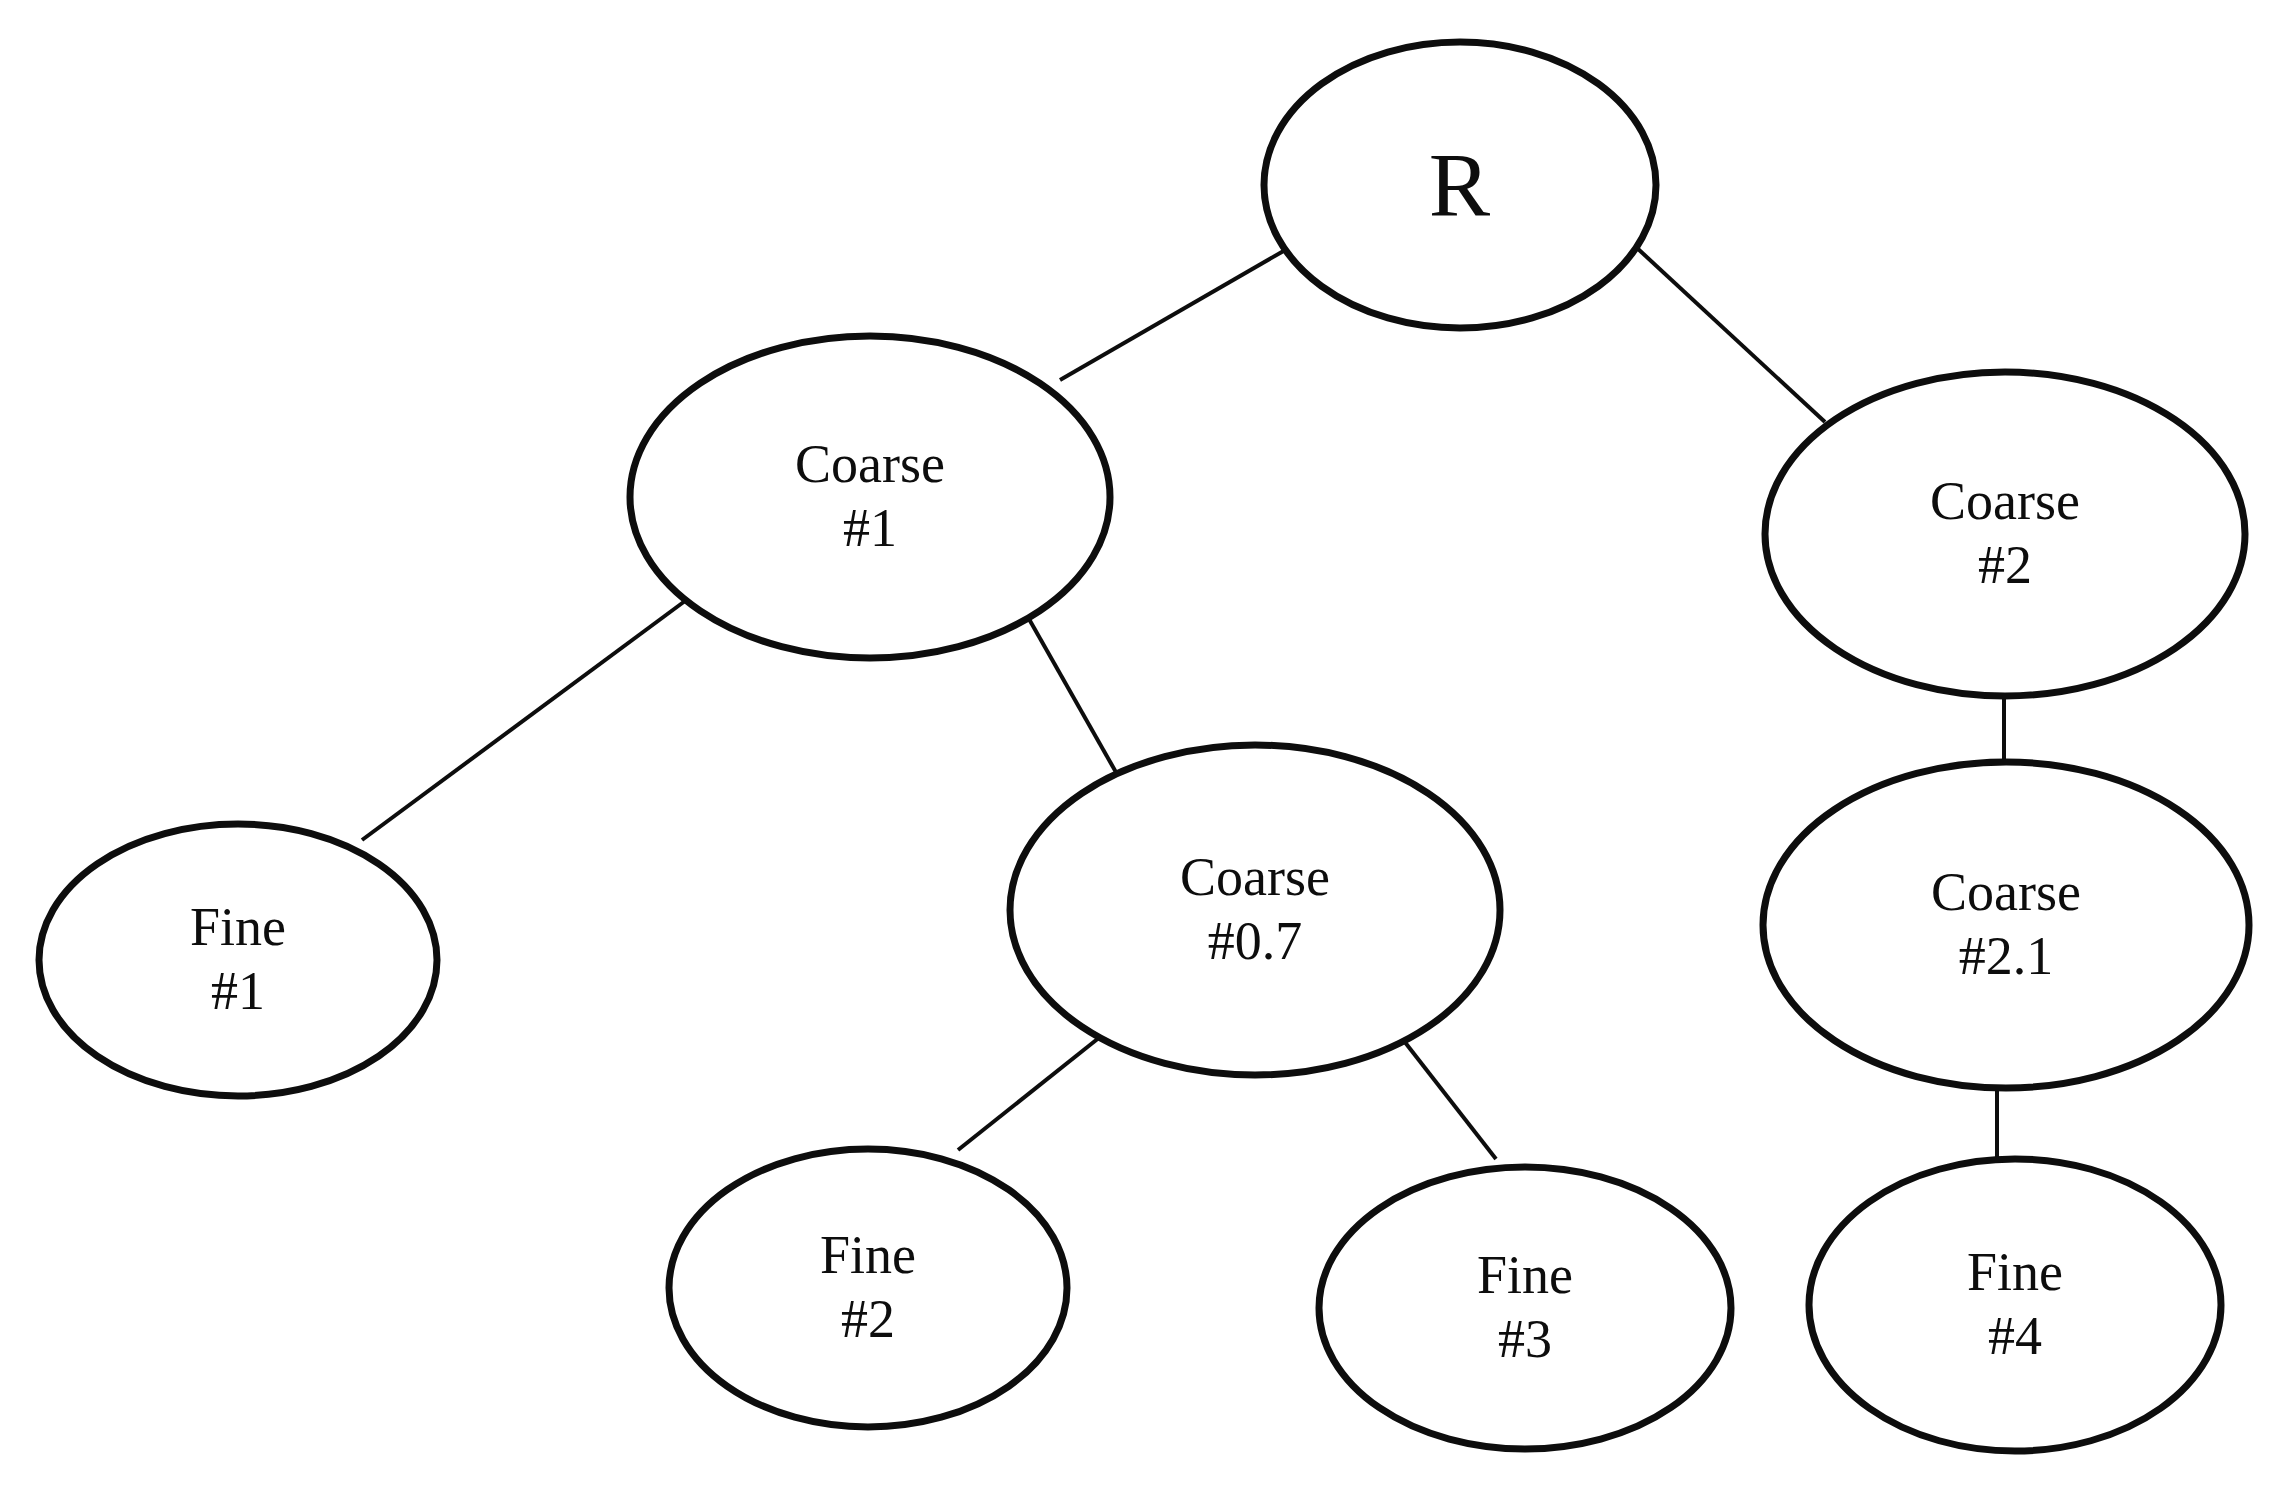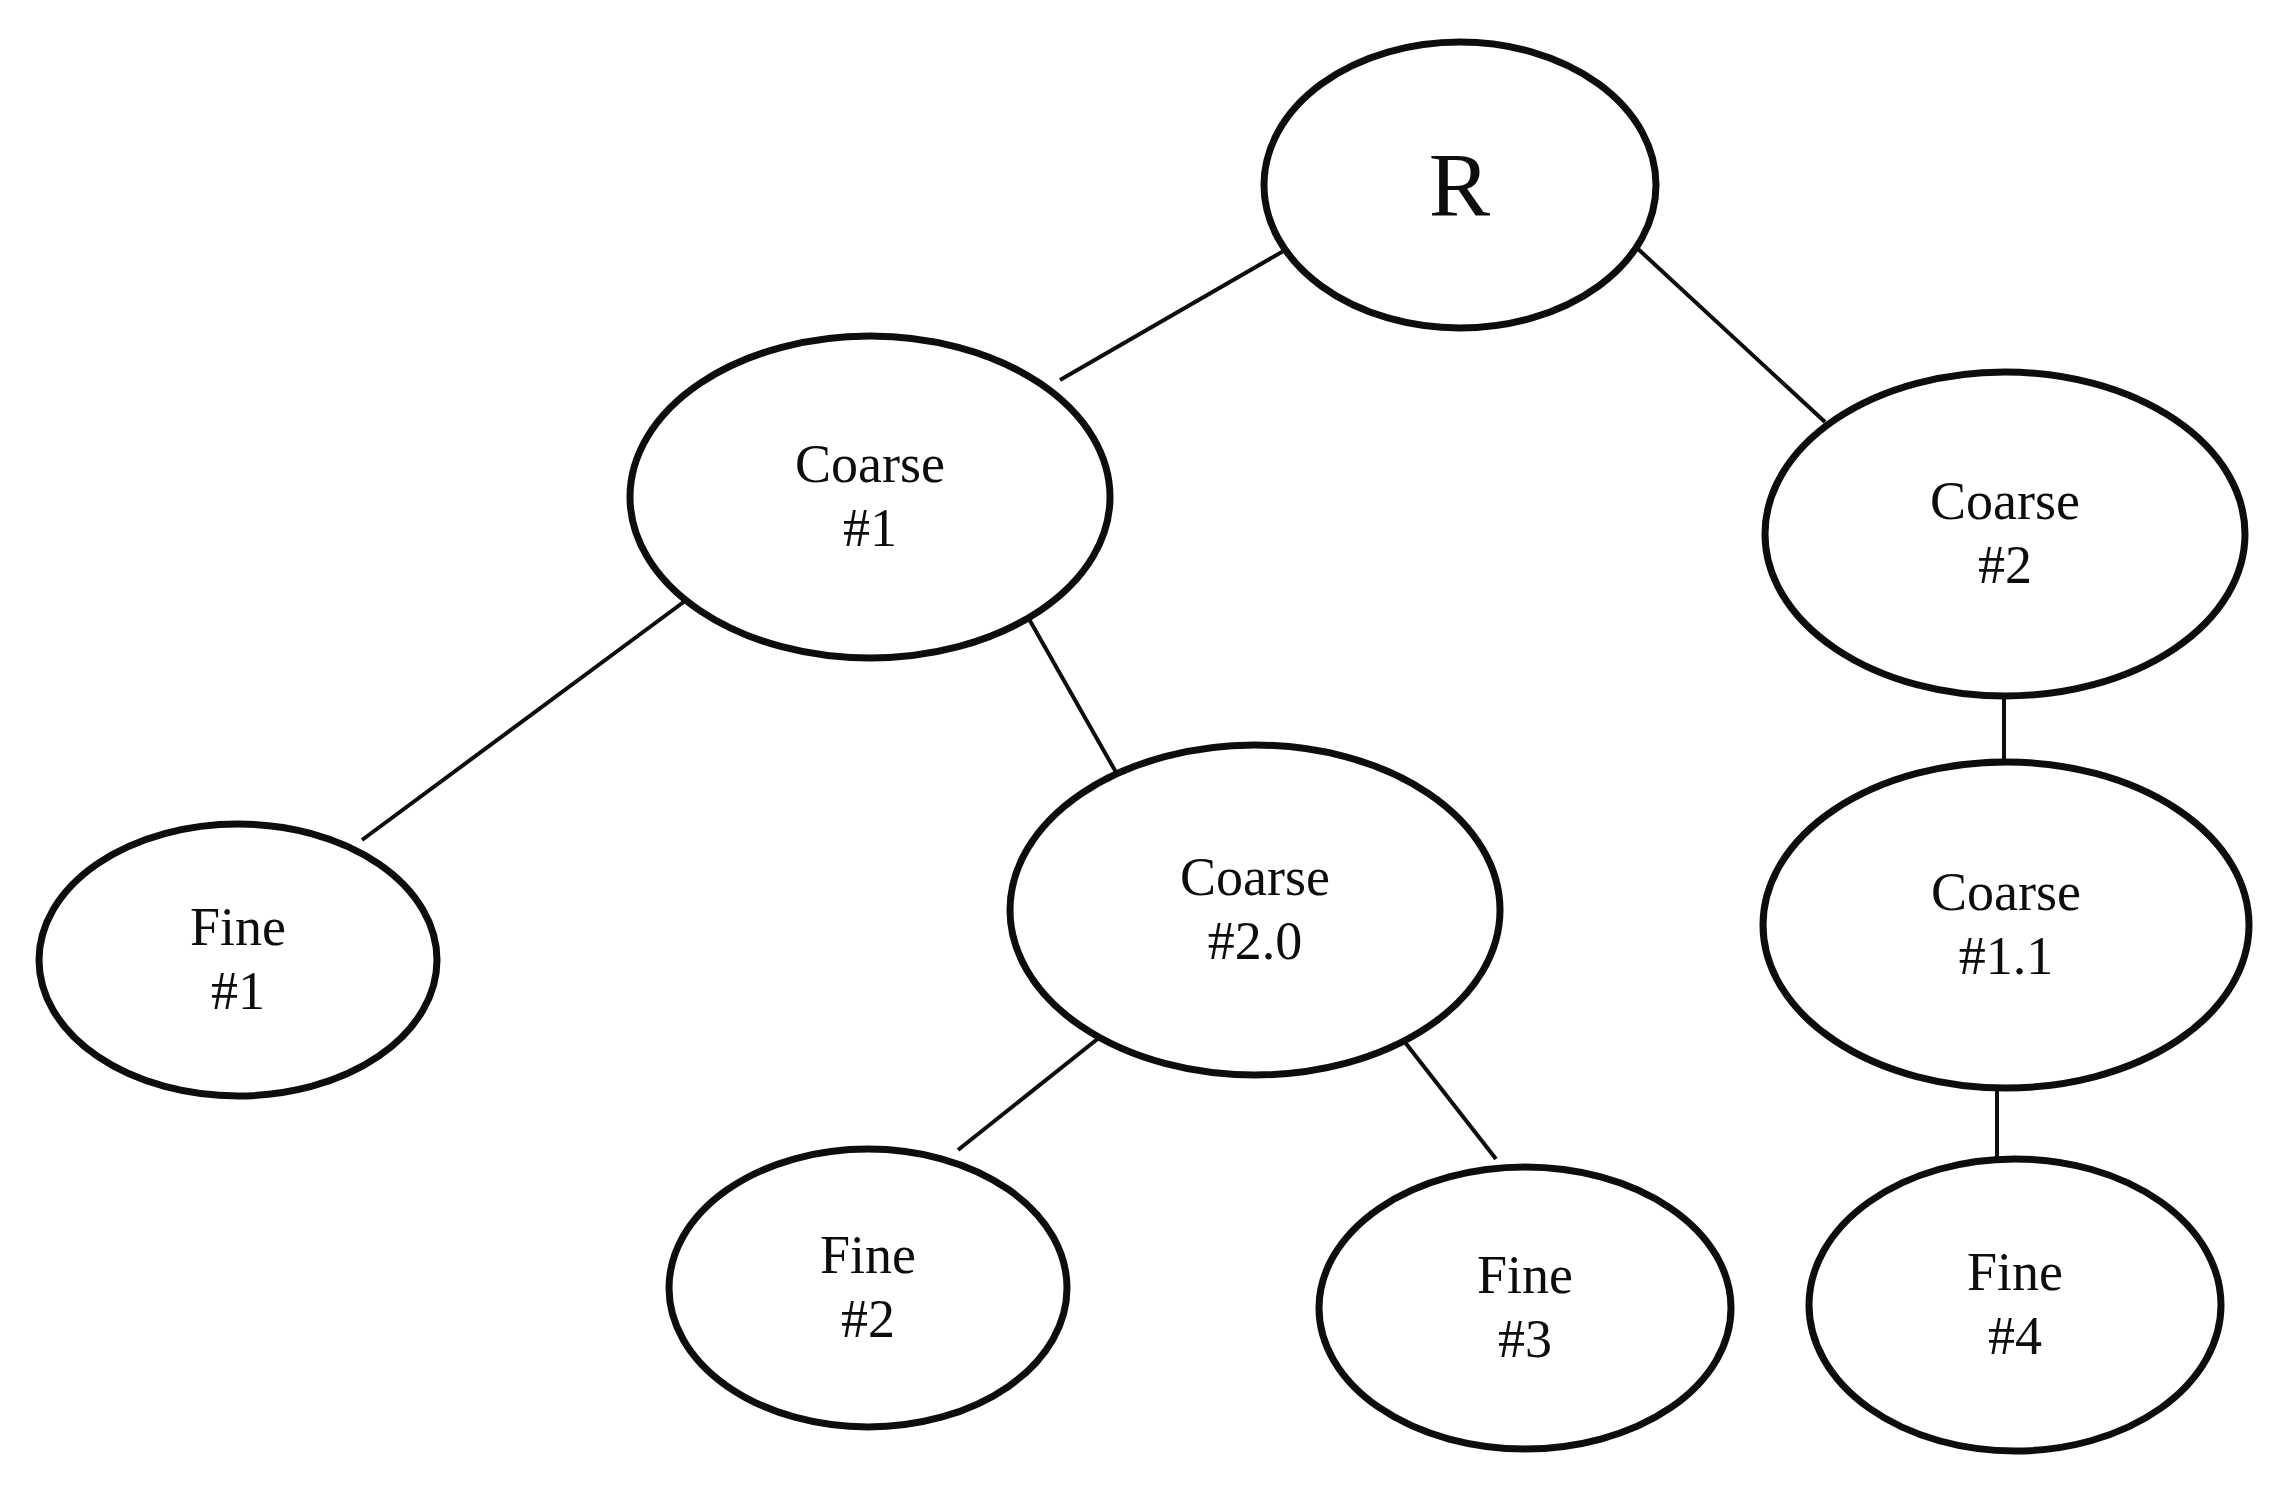--- a/index.html
+++ b/index.html
@@ -94,25 +94,25 @@
       <div class="node-label" style="left: 630px; top: 336px; width: 480px; height: 322px; color: rgb(13, 13, 13);">
         <span class="line-1">Coarse</span>
         <span class="line-2">#1</span>
       </div>
       <div class="node-label" style="left: 1765px; top: 372px; width: 480px; height: 324px; color: rgb(13, 13, 13);">
         <span class="line-1">Coarse</span>
         <span class="line-2">#2</span>
       </div>
       <div class="node-label" style="left: 1010px; top: 745px; width: 490px; height: 330px; color: rgb(13, 13, 13);">
         <span class="line-1">Coarse</span>
-        <span class="line-2">#2.0</span>
+        <span class="line-2">#0.7</span>
       </div>
       <div class="node-label" style="left: 1763px; top: 762px; width: 486px; height: 326px; color: rgb(13, 13, 13);">
         <span class="line-1">Coarse</span>
-        <span class="line-2">#1.1</span>
+        <span class="line-2">#2.1</span>
       </div>
       <div class="node-label" style="left: 39px; top: 824px; width: 398px; height: 272px; color: rgb(13, 13, 13);">
         <span class="line-1">Fine</span>
         <span class="line-2">#1</span>
       </div>
       <div class="node-label" style="left: 669px; top: 1149px; width: 398px; height: 278px; color: rgb(13, 13, 13);">
         <span class="line-1">Fine</span>
         <span class="line-2">#2</span>
       </div>
       <div class="node-label" style="left: 1319px; top: 1167px; width: 412px; height: 282px; color: rgb(13, 13, 13);">

